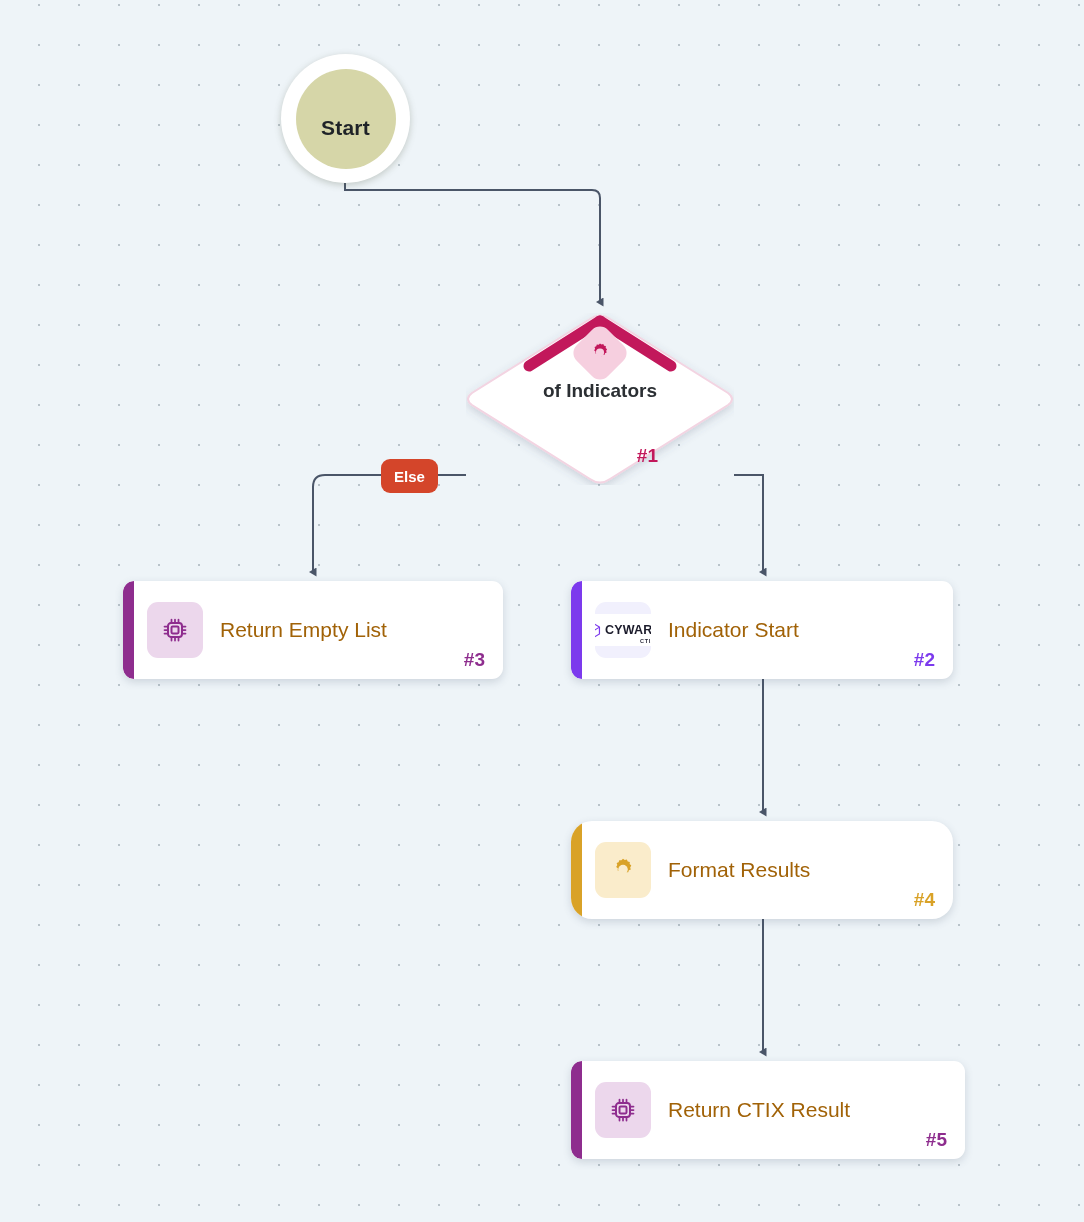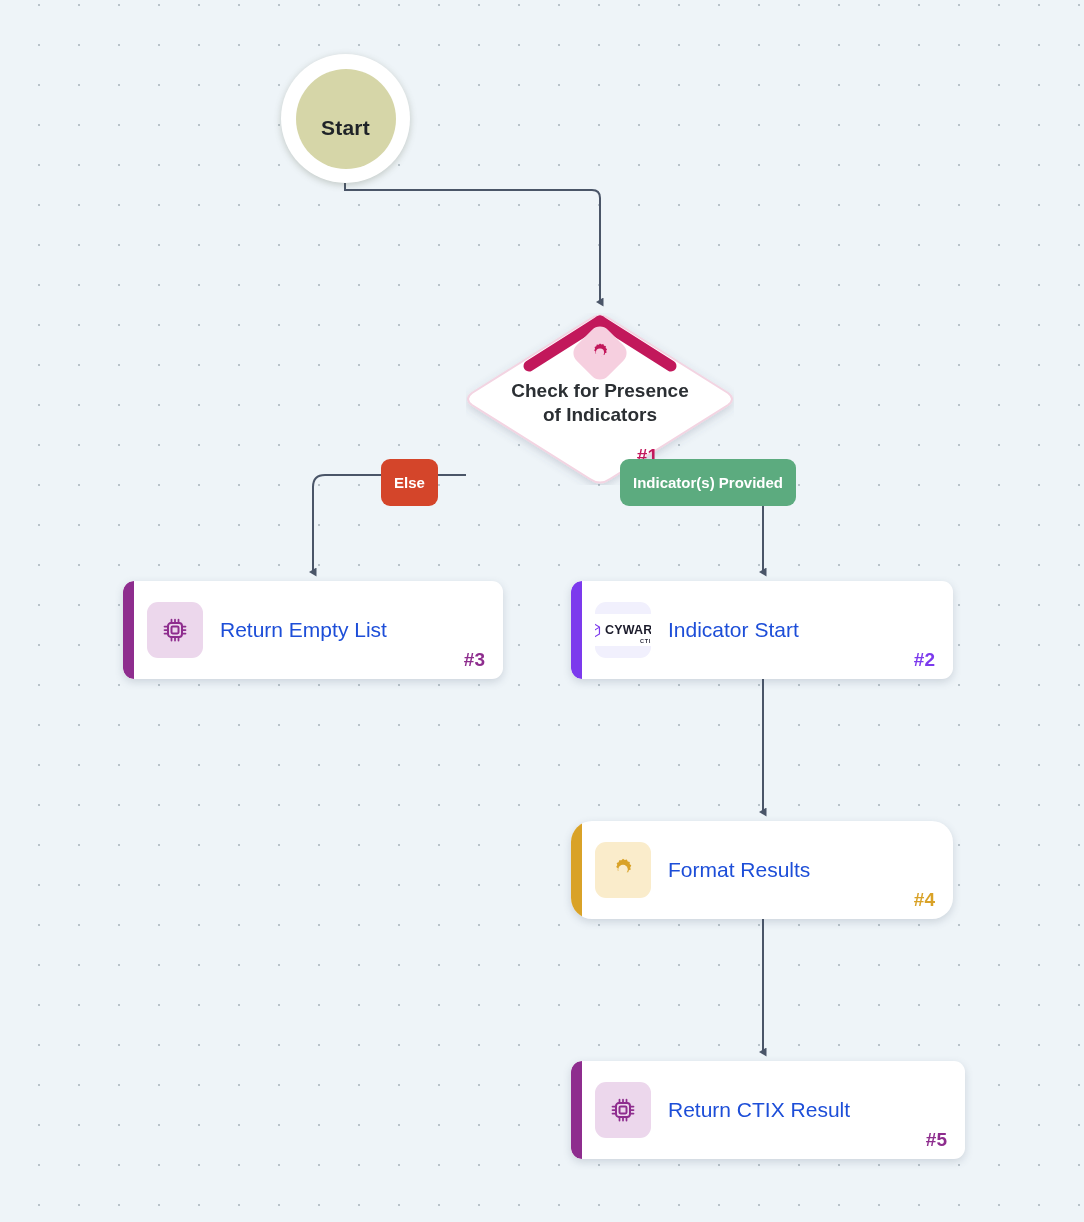--- a/index.html
+++ b/index.html
@@ -117,21 +117,21 @@
   .pill {
     position: absolute;
     display: flex;
     align-items: center;
     justify-content: center;
     border-radius: 9px;
     color: #ffffff;
     font-size: 15px;
     font-weight: bold;
     padding: 4px 13px;
-    height: 47px;
+    height: 34px;
     box-sizing: border-box;
     white-space: nowrap;
   }
   .pill-else { left: 381px; top: 459px; background: #d4452a; }
   .pill-yes  { left: 620px; top: 459px; background: #5cab7f; }
 
   
   .card {
     position: absolute;
     height: 98px;
@@ -160,21 +160,21 @@
     align-items: center;
     justify-content: center;
     overflow: hidden;
   }
   .card-title {
     position: absolute;
     left: 97px;
     top: 50%;
     transform: translateY(-50%);
     font-size: 21px;
-    color: #1d4ed8;
+    color: #a16207;
     white-space: nowrap;
   }
   .card-num {
     position: absolute;
     right: 18px;
     bottom: 8px;
     font-size: 19px;
     font-weight: bold;
   }
 
@@ -256,29 +256,27 @@
     </svg>
 
     <div class="decision-icon">
       <svg width="24" height="24" viewBox="0 0 24 24">
         <path fill="#c2185b" d="M12 2.4l1.5 1.0 1.8-.35.75 1.7 1.8.35-.15 1.85 1.4 1.2-.95 1.6.55 1.75-1.7.75-.55 1.75-1.85-.15-1.35 1.3-1.5-1.0-1.8.35-.75-1.7-1.8-.35.15-1.85-1.4-1.2.95-1.6-.55-1.75 1.7-.75.55-1.75 1.85.15z"></path>
         <circle cx="12" cy="11.6" r="4.1" fill="#f6cfdf"></circle>
       </svg>
     </div>
 
     <div class="decision-title">
-      <div>Check for Presence</div>
       <div>of Indicators</div>
     </div>
 
     <span class="decision-num">#1</span>
   </div>
 
   <div class="pill pill-else">Else</div>
-  <div class="pill pill-yes">Indicator(s) Provided</div>
 
   <div class="card card-purple">
     <div class="card-bar" style="background:#8e2d8e"></div>
     <div class="card-icon" style="background:#ecd7ec">
       <svg width="28" height="28" viewBox="0 0 24 24">
         <rect x="6" y="6" width="12" height="12" rx="2.5" fill="none" stroke="#8e2d8e" stroke-width="1.7"></rect>
         <rect x="9" y="9" width="6" height="6" rx="1" fill="none" stroke="#8e2d8e" stroke-width="1.7"></rect>
         <g stroke="#8e2d8e" stroke-width="1.5" stroke-linecap="round">
           <path d="M9 3v3M12 3v3M15 3v3"></path>
           <path d="M9 18v3M12 18v3M15 18v3"></path>

